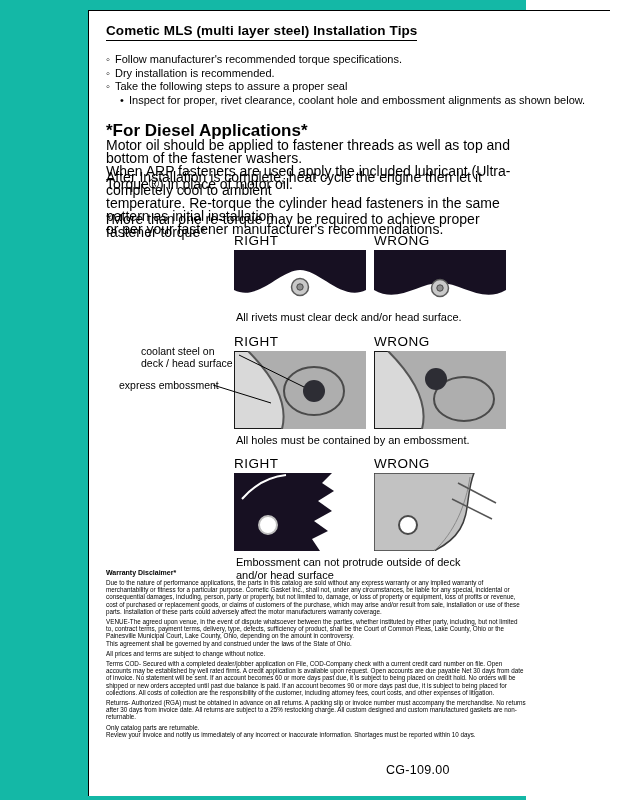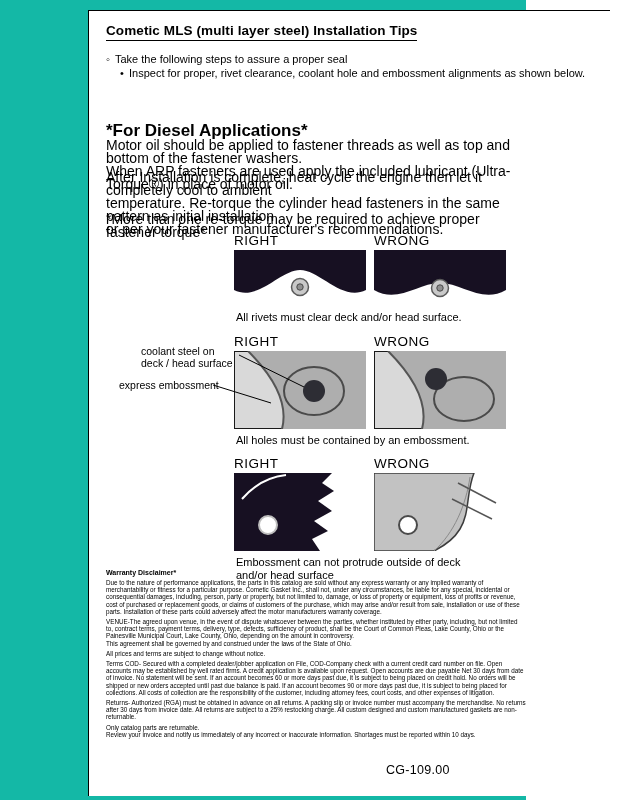--- a/index.html
+++ b/index.html
@@ -55,20 +55,22 @@
 </style>
 </head>
 <body>
 
 <div class="page">
   <div class="frame">
 
     <div class="title">Cometic MLS (multi layer steel) Installation Tips</div>
 
     <div class="tips">
+      <div class="bullet">Follow manufacturer's recommended torque specifications.</div>
+      <div class="bullet">Dry installation is recommended.</div>
       <div class="bullet">Take the following steps to assure a proper seal</div>
       <div class="sub">Inspect for proper, rivet clearance, coolant hole and embossment alignments as shown below.</div>
     </div>
 
     <div class="diesel-heading">*For Diesel Applications*</div>
     <p class="para p1">Motor oil should be applied to fastener threads as well as top and bottom of the fastener washers.
 When ARP fasteners are used apply the included lubricant (Ultra-Torque®) in place of motor oil.</p>
     <p class="para p2">After Installation is complete, heat cycle the engine then let it completely cool to ambient
 temperature. Re-torque the cylinder head fasteners in the same pattern as initial installation
 or per your fastener manufacturer's recommendations.</p>

